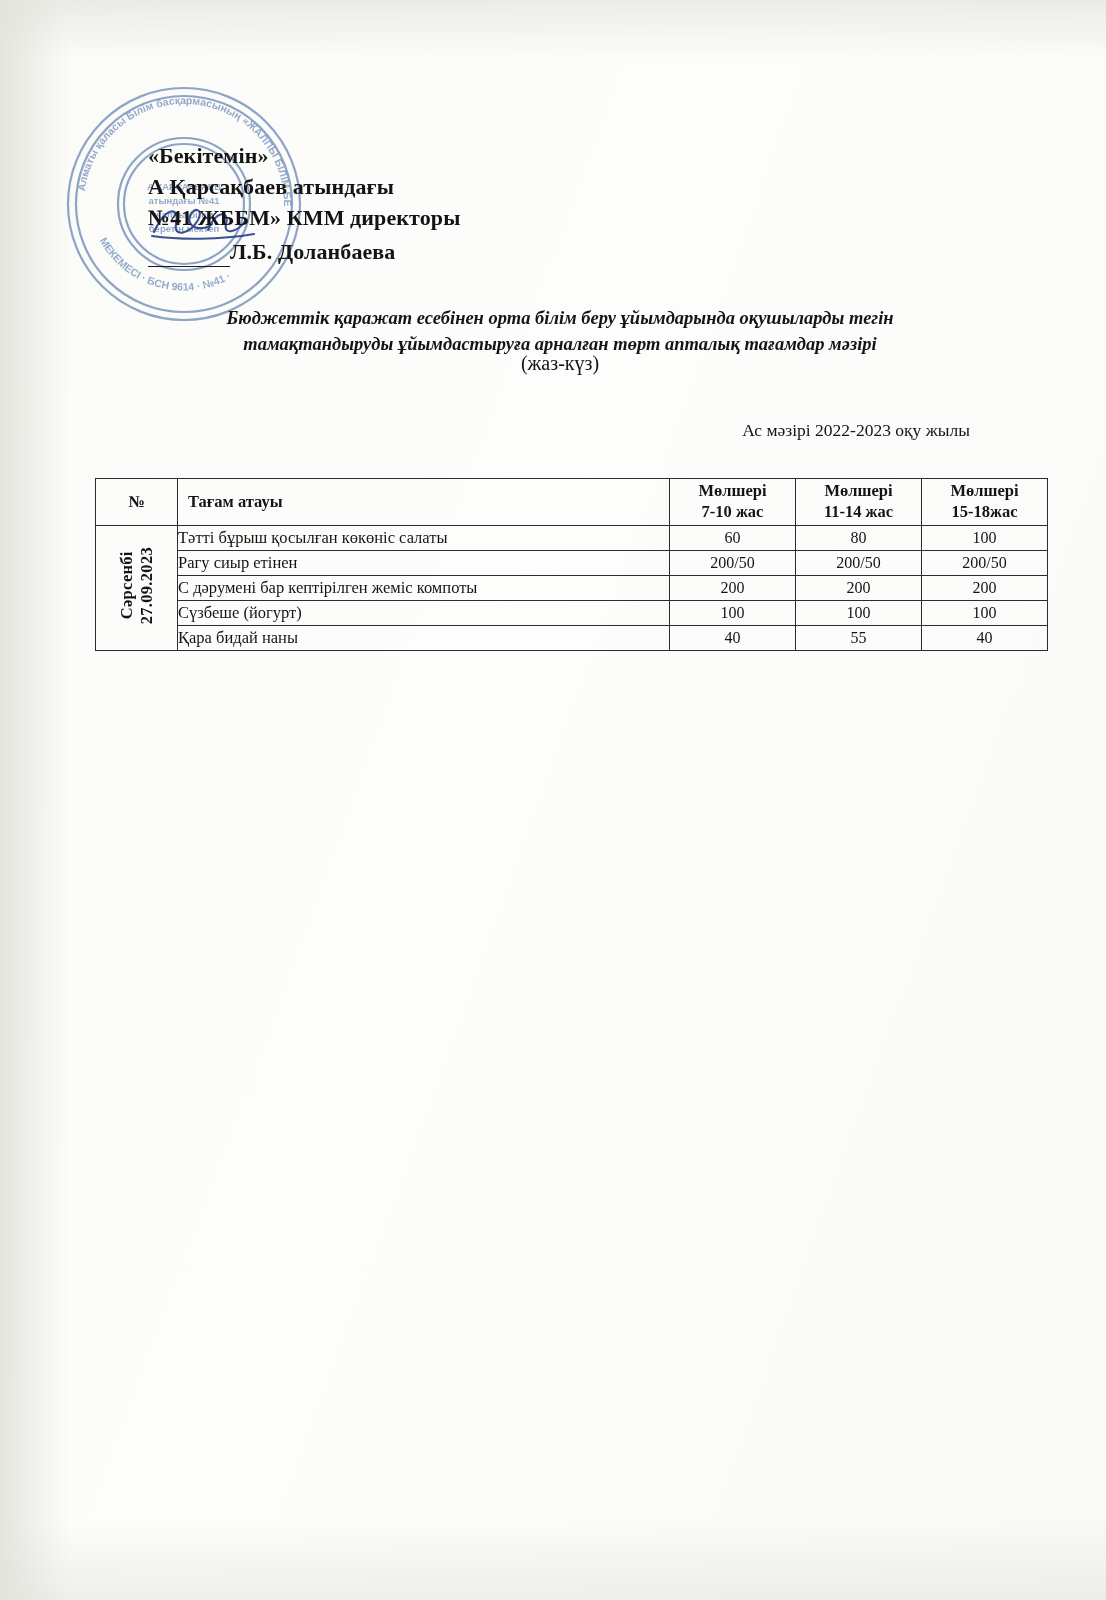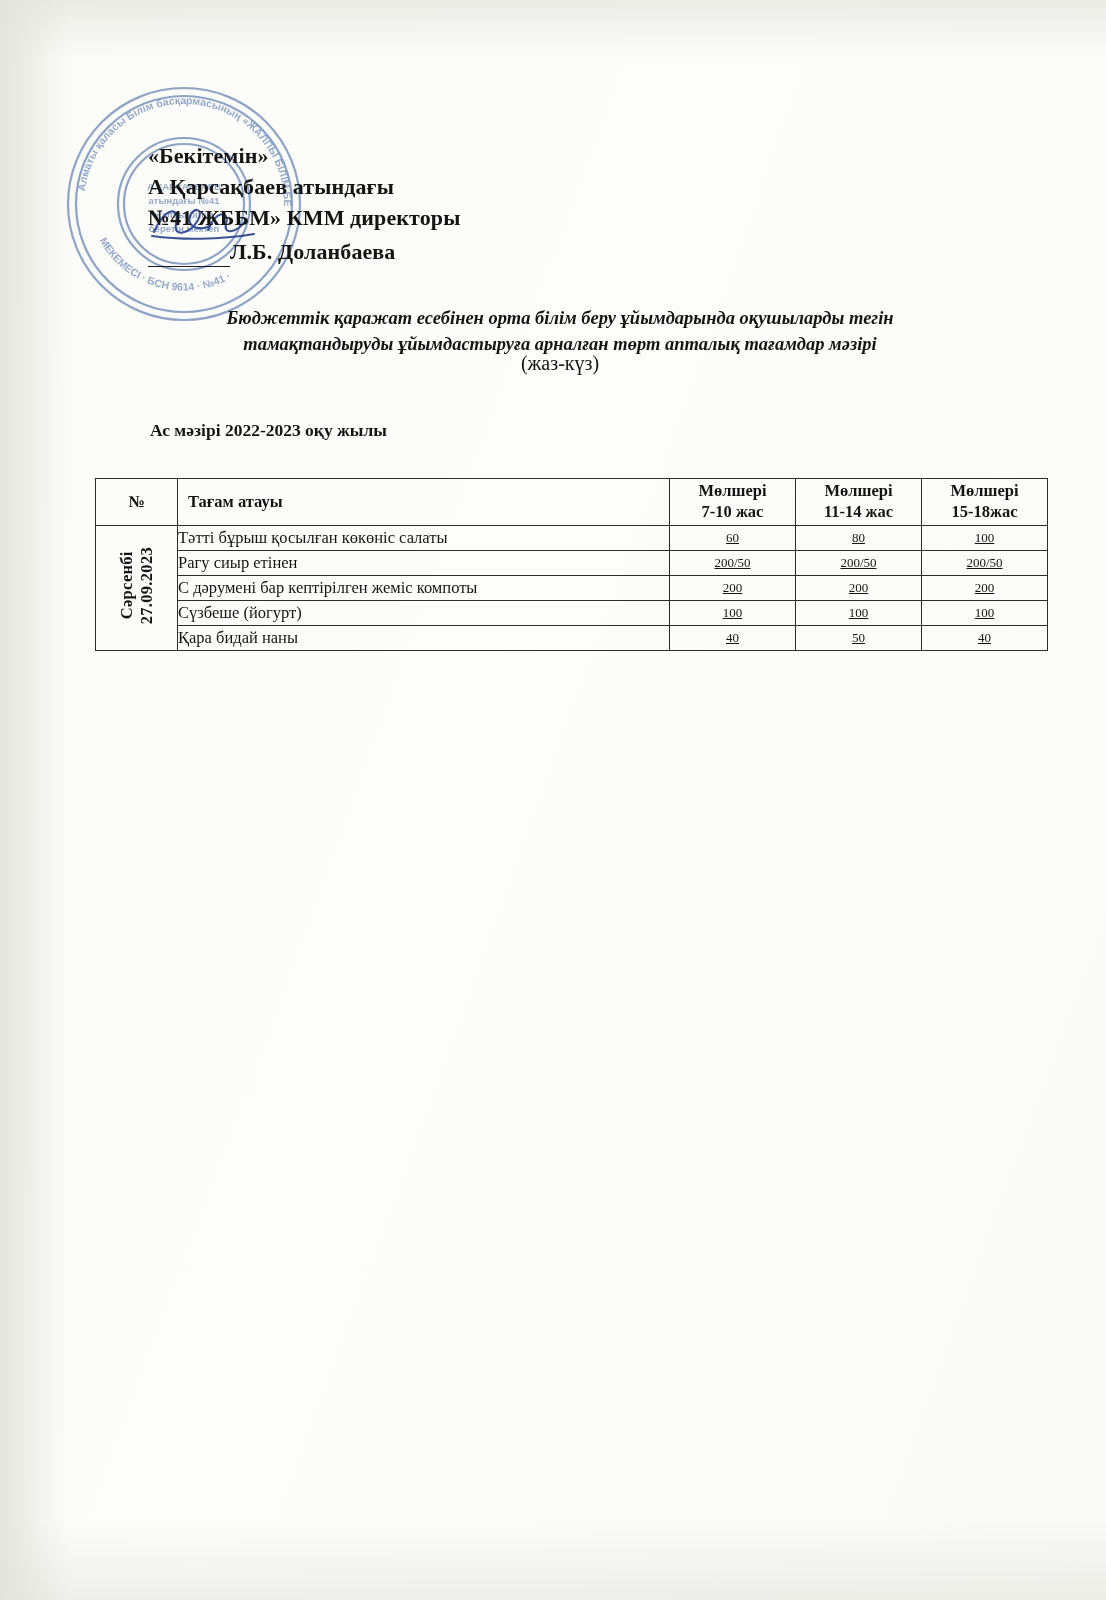--- a/index.html
+++ b/index.html
@@ -111,22 +111,22 @@
     top: 352px;
     width: 820px;
     text-align: center;
     font-size: 20px;
   }
   .menu-title {
     position: absolute;
     left: 150px;
     top: 418px;
     width: 820px;
-    text-align: left;
-    font-weight: bold;
+    text-align: right;
+    font-weight: normal;
     font-size: 17.5px;
     line-height: 1.45;
   }
 
   
   .table-wrap {
     position: absolute;
     left: 95px;
     top: 478px;
     width: 952px;
@@ -173,25 +173,24 @@
   }
   td.dish {
     text-align: left;
     padding: 2px 6px 3px 8px;
     font-size: 16.5px;
     height: 24px;
     line-height: 1.15;
   }
   td.amt {
     text-align: center;
-    font-size: 13px;
+    font-size: 16px;
     height: 24px;
     padding: 2px 2px 3px;
     line-height: 1.15;
-    text-decoration: underline;
   }
 </style>
 </head>
 <body>
 
 <div class="page">
 
   <div class="scan-shade-left"></div>
   <div class="scan-shade-top"></div>
   <div class="scan-shade-bottom"></div>
@@ -297,20 +296,20 @@
         </tr>
         <tr>
           <td class="dish">Сүзбеше (йогурт)</td>
           <td class="amt">100</td>
           <td class="amt">100</td>
           <td class="amt">100</td>
         </tr>
         <tr>
           <td class="dish">Қара бидай наны</td>
           <td class="amt">40</td>
-          <td class="amt">50</td>
+          <td class="amt">55</td>
           <td class="amt">40</td>
         </tr>
       </tbody>
     </table>
   </div>
 
 </div>
 
 </body></html>

